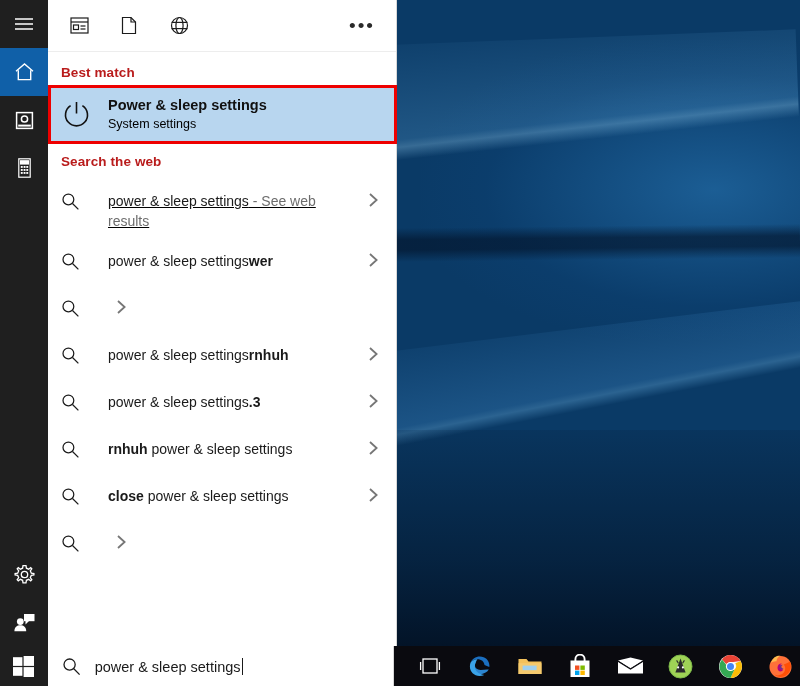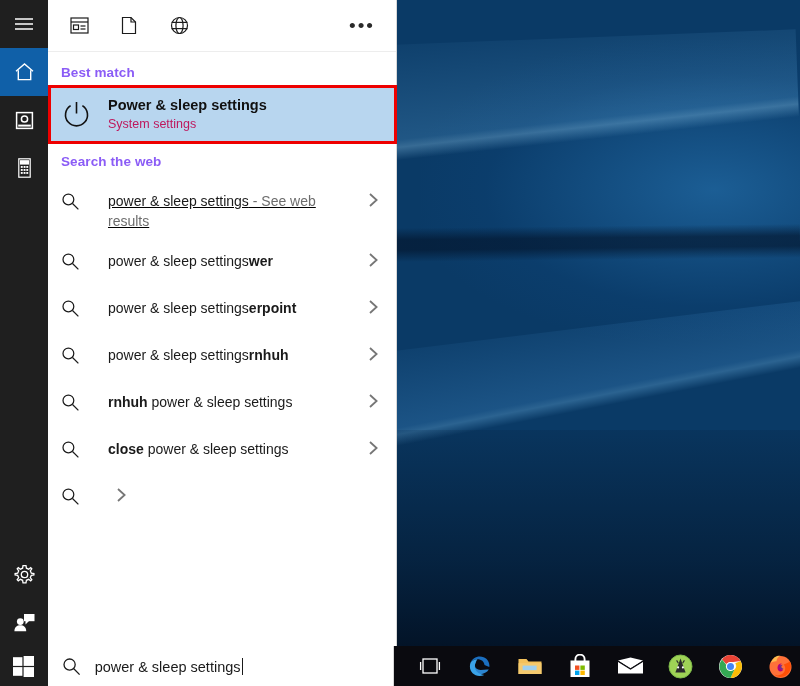--- a/index.html
+++ b/index.html
@@ -80,40 +80,40 @@
     color:#1b1b1b;
   }
   .tool-btn svg { display:block; }
   #tool-spacer { flex:1; }
   #tool-more {
     width:40px; height:44px; display:flex; align-items:center; justify-content:center;
     color:#2a2a2a; font-size:19px; letter-spacing:2px; line-height:10px;
   }
 
   .section-head {
-    font-size:13.5px; font-weight:bold; color:#8b5cf6;
+    font-size:13.5px; font-weight:bold; color:#b91c1c;
     padding:13px 0 8px 13px;
     letter-spacing:0.1px;
   }
 
   
   #best-match-wrap {
     position:relative;
     margin:0 1px 0 0;
   }
   #best-match-row {
     height:53px;
     background:#b8d6ef;
     display:flex; align-items:center;
     padding-left:13px;
   }
   #bm-icon { width:47px; display:flex; align-items:center; justify-content:flex-start; color:#111; }
   #bm-text { display:flex; flex-direction:column; justify-content:center; }
   #bm-title { font-size:14.5px; font-weight:bold; color:#111; line-height:19px; }
-  #bm-sub { font-size:12.5px; color:#be185d; line-height:17px; margin-top:1px; }
+  #bm-sub { font-size:12.5px; color:#000000; line-height:17px; margin-top:1px; }
   #bm-red-border {
     position:absolute; left:0px; top:-3px; width:349px; height:59px;
     border:3px solid #ee0000; pointer-events:none;
   }
 
   
   #web-list { margin-top:2px; }
   .web-row {
     display:flex; align-items:flex-start;
     min-height:47px;
@@ -260,33 +260,44 @@
           <svg width="11" height="16" viewBox="0 0 11 16" fill="none" stroke="#767676" stroke-width="1.8">
             <polyline points="2,2 8.6,8 2,14"></polyline>
           </svg>
         </div>
       </div>
       <div class="web-row">
         <div class="row-icon"><svg width="19" height="19" viewBox="0 0 19 19" fill="none" stroke="#1b1b1b" stroke-width="1.25">
             <circle cx="7.4" cy="7.4" r="5.4"></circle>
             <line x1="11.5" y1="11.5" x2="17.4" y2="17.4"></line>
           </svg></div>
-        <div class="row-label">power &amp; sleep settings<b>erpoint</b></div>
         <div class="row-chev">
           <svg width="11" height="16" viewBox="0 0 11 16" fill="none" stroke="#767676" stroke-width="1.8">
             <polyline points="2,2 8.6,8 2,14"></polyline>
           </svg>
         </div>
       </div>
       <div class="web-row">
         <div class="row-icon"><svg width="19" height="19" viewBox="0 0 19 19" fill="none" stroke="#1b1b1b" stroke-width="1.25">
             <circle cx="7.4" cy="7.4" r="5.4"></circle>
             <line x1="11.5" y1="11.5" x2="17.4" y2="17.4"></line>
           </svg></div>
         <div class="row-label">power &amp; sleep settings<b>rnhuh</b></div>
+        <div class="row-chev">
+          <svg width="11" height="16" viewBox="0 0 11 16" fill="none" stroke="#767676" stroke-width="1.8">
+            <polyline points="2,2 8.6,8 2,14"></polyline>
+          </svg>
+        </div>
+      </div>
+      <div class="web-row">
+        <div class="row-icon"><svg width="19" height="19" viewBox="0 0 19 19" fill="none" stroke="#1b1b1b" stroke-width="1.25">
+            <circle cx="7.4" cy="7.4" r="5.4"></circle>
+            <line x1="11.5" y1="11.5" x2="17.4" y2="17.4"></line>
+          </svg></div>
+        <div class="row-label">power &amp; sleep settings<b>.3</b></div>
         <div class="row-chev">
           <svg width="11" height="16" viewBox="0 0 11 16" fill="none" stroke="#767676" stroke-width="1.8">
             <polyline points="2,2 8.6,8 2,14"></polyline>
           </svg>
         </div>
       </div>
       <div class="web-row">
         <div class="row-icon"><svg width="19" height="19" viewBox="0 0 19 19" fill="none" stroke="#1b1b1b" stroke-width="1.25">
             <circle cx="7.4" cy="7.4" r="5.4"></circle>
             <line x1="11.5" y1="11.5" x2="17.4" y2="17.4"></line>

